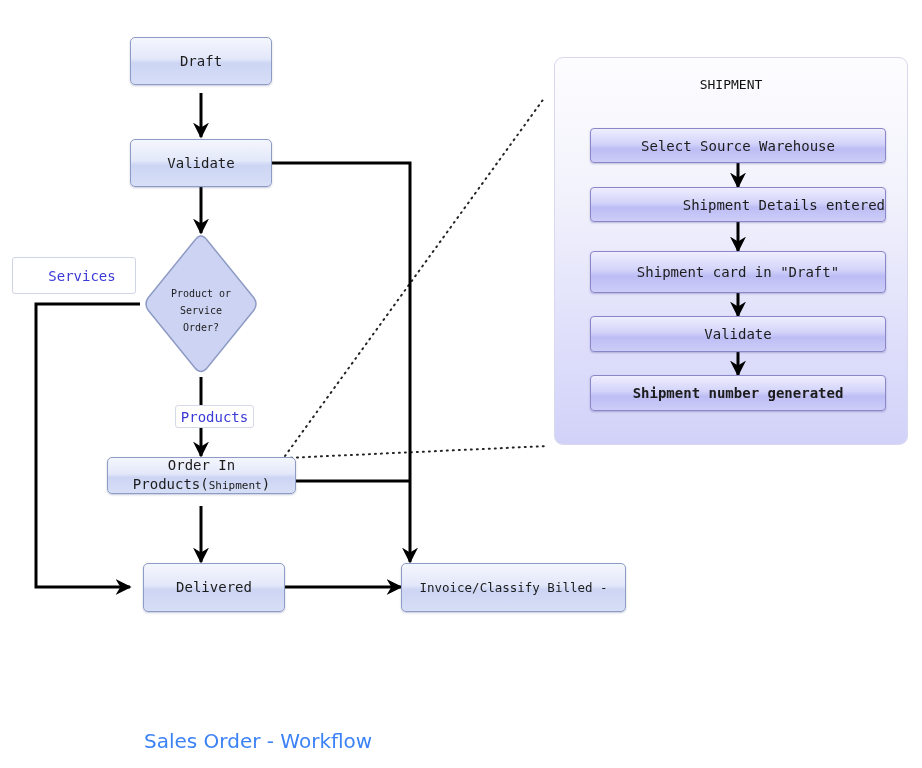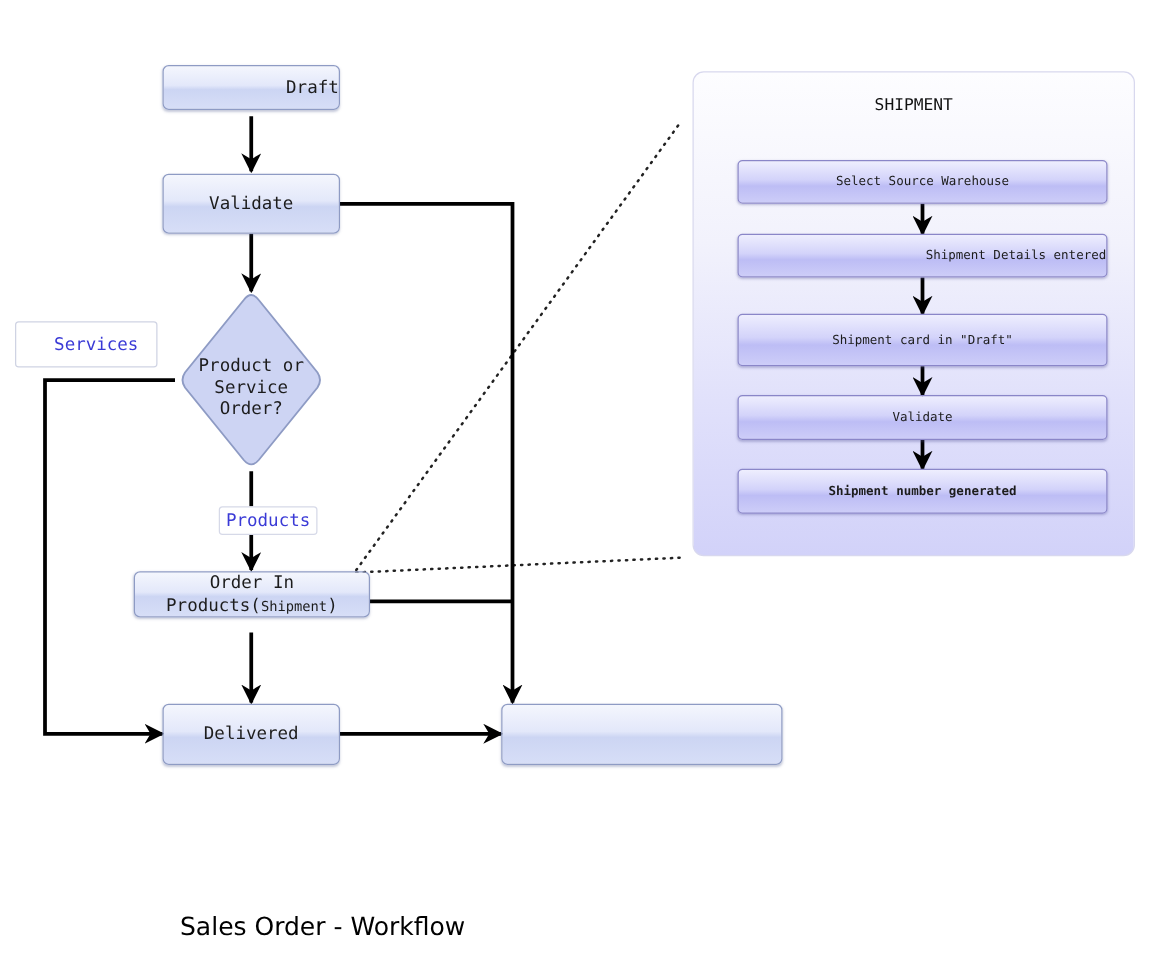--- a/index.html
+++ b/index.html
@@ -7,28 +7,28 @@
          font-family:"DejaVu Sans Mono", monospace; }
   .node { position:absolute; box-sizing:border-box; border:1px solid #8e9bc4; border-radius:5px;
           background:linear-gradient(to bottom,#f4f6fd 0%,#e3e8fa 45%,#ccd5f3 55%,#d7def7 100%);
           box-shadow:0 1px 2px rgba(90,100,150,0.35);
           display:flex; align-items:center; justify-content:center; text-align:center;
           font-size:14px; color:#1c1c1c; line-height:19px; }
   .snode { position:absolute; box-sizing:border-box; border:1px solid #8a86c8; border-radius:4px;
            background:linear-gradient(to bottom,#eeeefe 0%,#d3d3fa 45%,#bdbdf5 60%,#cdcdf8 100%);
            box-shadow:0 1px 2px rgba(80,80,150,0.35);
            display:flex; align-items:center; justify-content:center;
-           font-size:10px; color:#1c1c1c; }
+           font-size:14px; color:#1c1c1c; }
   .panel { position:absolute; left:554px; top:57px; width:354px; height:388px; box-sizing:border-box;
            border:1px solid #d8d8ee; border-radius:9px;
            background:linear-gradient(to bottom,#fdfdff 0%,#f2f2fc 35%,#e0e0fb 70%,#d2d2f9 100%); }
   .label-box { position:absolute; box-sizing:border-box; border:1px solid #cfd3e3; border-radius:3px; background:#fff;
                color:#3a3ad6; font-size:14px; display:flex; align-items:center; justify-content:center; }
   svg.lines { position:absolute; left:0; top:0; }
-  .title { position:absolute; left:144px; top:729px; font-family:"DejaVu Sans", sans-serif; font-size:20px; color:#000000; }
+  .title { position:absolute; left:144px; top:729px; font-family:"DejaVu Sans", sans-serif; font-size:20px; color:#3b82f6; }
   .small { font-size:11px; }
 </style>
 </head>
 <body>
 
 <div class="panel"></div>
 
 <svg class="lines" width="922" height="768">
   <defs>
     <marker id="ah" markerWidth="8" markerHeight="8" refX="6" refY="4" orient="auto" markerUnits="userSpaceOnUse">
@@ -60,53 +60,54 @@
   <line x1="272" y1="587" x2="401" y2="587" stroke="#000" stroke-width="3" marker-end="url(#ahb)"></line>
 
   <line x1="738" y1="163" x2="738" y2="187" stroke="#000" stroke-width="3" marker-end="url(#ahb)"></line>
   <line x1="738" y1="222" x2="738" y2="251" stroke="#000" stroke-width="3" marker-end="url(#ahb)"></line>
   <line x1="738" y1="293" x2="738" y2="316" stroke="#000" stroke-width="3" marker-end="url(#ahb)"></line>
   <line x1="738" y1="352" x2="738" y2="375" stroke="#000" stroke-width="3" marker-end="url(#ahb)"></line>
 
   <path d="M201,236 Q204,236 207,240 L254,298 Q258,304 254,310 L207,368 Q201,375 195,368 L148,310 Q144,304 148,298 L195,240 Q198,236 201,236 Z" fill="#cdd4f3" stroke="#8e9bc4" stroke-width="1.5"></path>
 </svg>
 
-<div class="node" style="left:130px;top:52px;width:142px;height:36px;justify-content:flex-end;">
+<div class="node" style="left:130px;top:37px;width:142px;height:48px;">
   <span>Draft</span>
 </div>
 <div class="node" style="left:130px;top:139px;width:142px;height:48px;">
   <span>Validate</span>
 </div>
 
-<div style="position:absolute;left:144px;top:285px;width:114px;text-align:center;font-size:14px;line-height:17px;color:#1c1c1c;">
+<div style="position:absolute;left:144px;top:285px;width:114px;text-align:center;font-size:10px;line-height:17px;color:#1c1c1c;">
   <div>Product or</div>
   <div>Service</div>
   <div>Order?</div>
 </div>
 
-<div class="label-box" style="left:12px;top:257px;width:114px;height:37px;padding-left:16px;">
+<div class="label-box" style="left:12px;top:257px;width:124px;height:37px;padding-left:16px;">
   <span>Services</span>
 </div>
 <div class="label-box" style="left:175px;top:405px;width:79px;height:23px;border-color:#d6d9e8;">
   <span>Products</span>
 </div>
 
 <div class="node" style="left:107px;top:457px;width:189px;height:37px;">
   <div>
     <div>Order In</div>
     <div><span>Products(</span><span class="small">Shipment</span><span>)</span></div>
   </div>
 </div>
 
-<div class="node" style="left:130px;top:563px;width:142px;height:49px;">
+<div class="node" style="left:143px;top:563px;width:142px;height:49px;">
   <span>Delivered</span>
 </div>
 
 <div class="node" style="left:401px;top:563px;width:225px;height:49px;line-height:17px;">
   <div>
+    <div style="font-size:12.5px;">Invoice/Classify Billed -</div>
   </div>
 </div>
 
 <div style="position:absolute;left:554px;top:77px;width:354px;text-align:center;font-size:13px;color:#111;">SHIPMENT</div>
 
 <div class="snode" style="left:590px;top:128px;width:296px;height:35px;">
   <span>Select Source Warehouse</span>
 </div>
 <div class="snode" style="left:590px;top:187px;width:296px;height:35px;justify-content:flex-end;">
   <span>Shipment Details entered</span>

